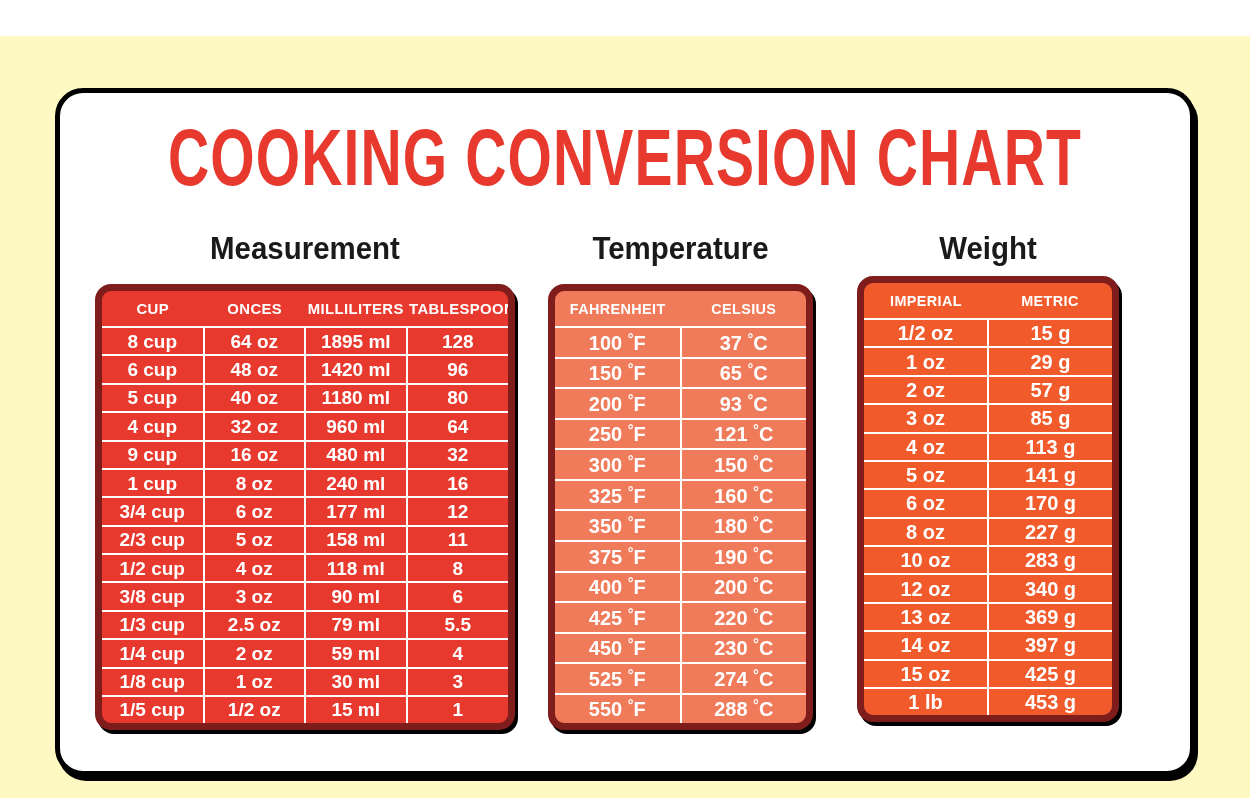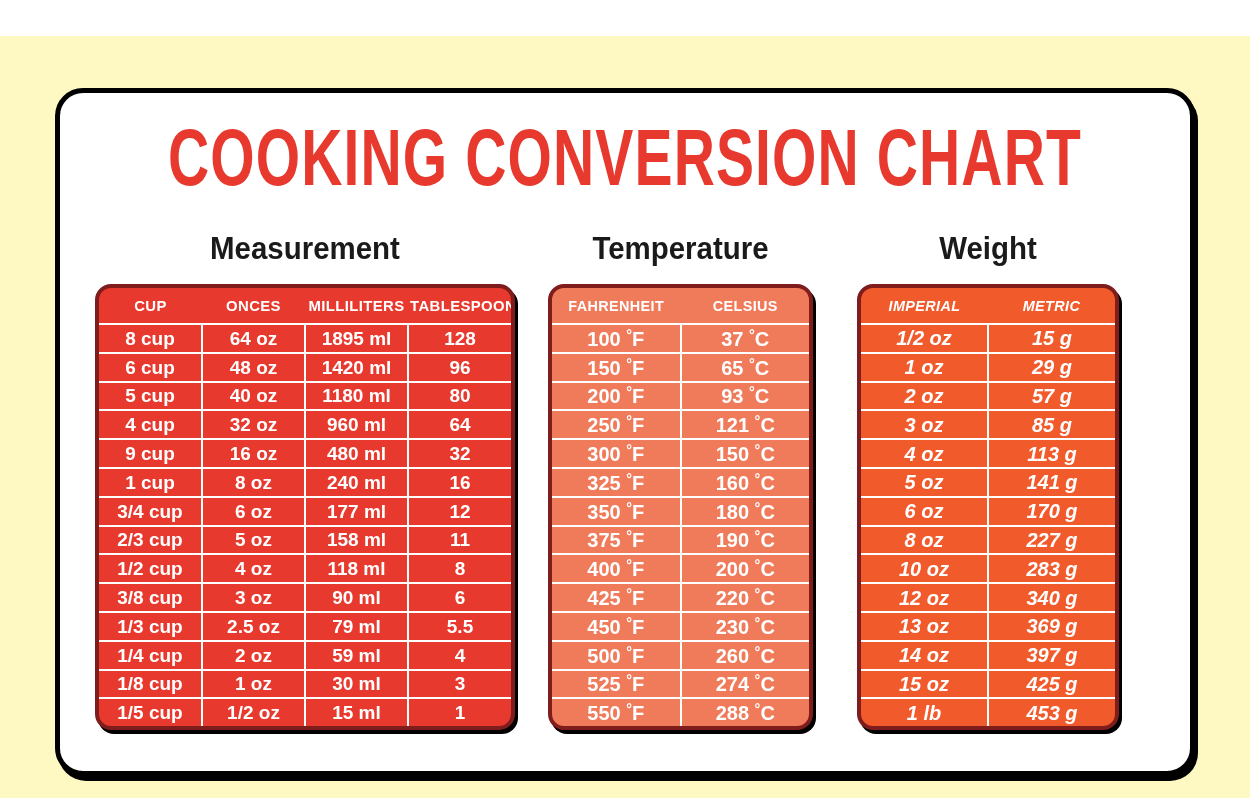--- a/index.html
+++ b/index.html
@@ -69,37 +69,36 @@
     transform: scaleX(0.95);
   }
   .heading-measurement { left: 95px;  top: 197px; width: 420px; }
   .heading-temperature { left: 548px; top: 197px; width: 265px; }
   .heading-weight      { left: 857px; top: 197px; width: 262px; }
 
   
   .conv-table {
     position: absolute;
     box-sizing: border-box;
-    border: 4px solid #7f1d1d;
+    border: 7px solid #7f1d1d;
     border-radius: 16px;
     overflow: hidden;
     box-shadow: 3px 4px 0 0 #000000;
   }
   .table-measurement {
     left: 95px;  top: 248px; width: 420px; height: 446px;
     background: #E8392E;
   }
   .table-temperature {
     left: 548px; top: 248px; width: 265px; height: 446px;
     background: #F07B5B;
   }
   .table-weight {
-    left: 857px; top: 248px; width: 262px; height: 446px;
+    left: 857px; top: 240px; width: 262px; height: 446px;
     background: #F15A2B;
-    font-style: italic;
   }
 
   .tbl {
     width: 100%;
     height: 100%;
     border-collapse: collapse;
     table-layout: fixed;
   }
 
   .tbl th,
@@ -305,24 +304,20 @@
           </tr>
           <tr>
             <td>425 <span class="deg">°</span>F</td>
             <td>220 <span class="deg">°</span>C</td>
           </tr>
           <tr>
             <td>450 <span class="deg">°</span>F</td>
             <td>230 <span class="deg">°</span>C</td>
           </tr>
           <tr>
-            <td>500 <span class="deg">°</span>F</td>
-            <td>260 <span class="deg">°</span>C</td>
-          </tr>
-          <tr>
             <td>525 <span class="deg">°</span>F</td>
             <td>274 <span class="deg">°</span>C</td>
           </tr>
           <tr>
             <td>550 <span class="deg">°</span>F</td>
             <td>288 <span class="deg">°</span>C</td>
           </tr>
         </tbody>
     </table>
   </div>

